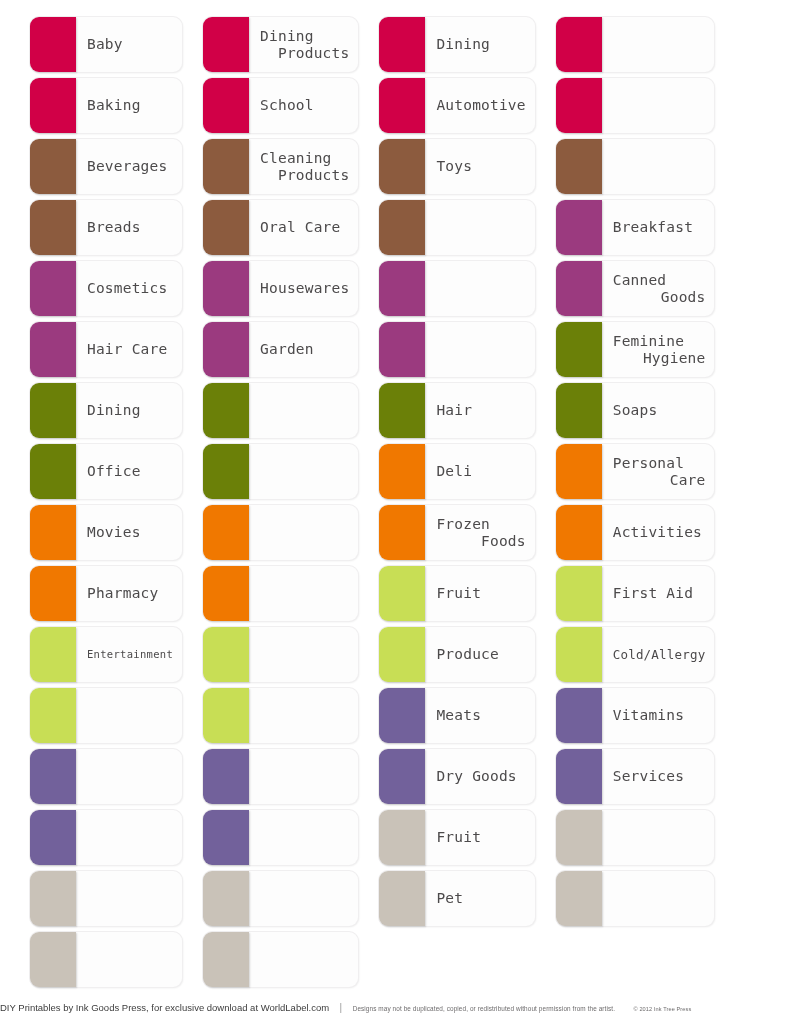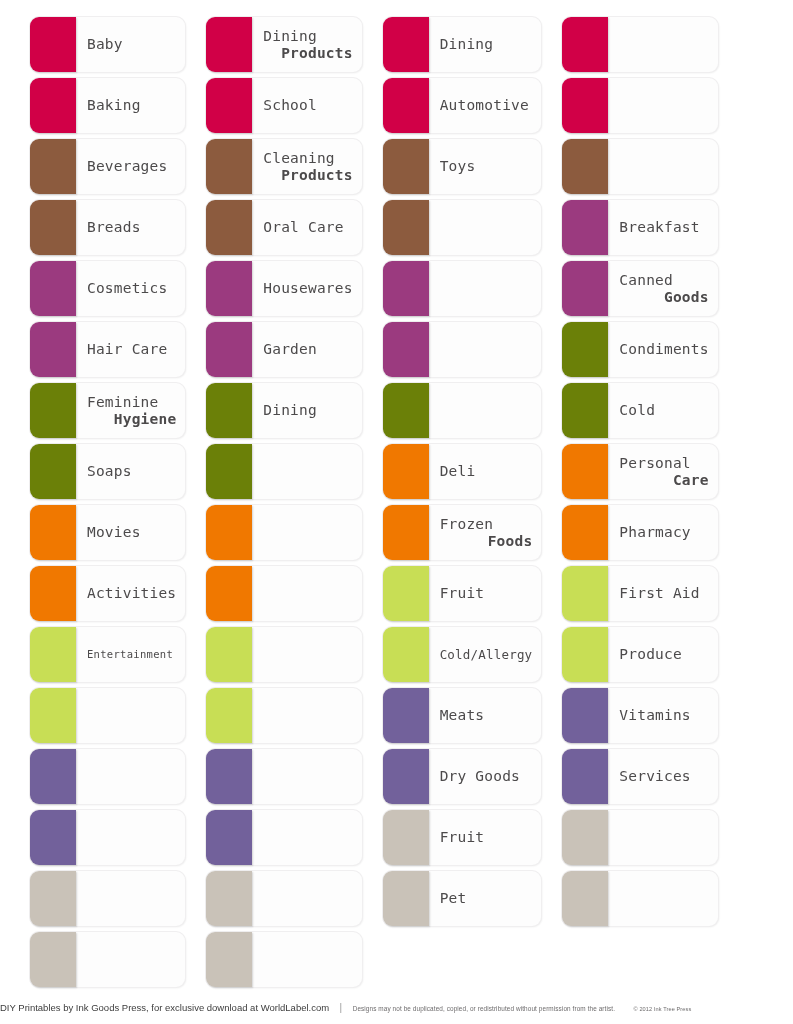--- a/index.html
+++ b/index.html
@@ -51,21 +51,21 @@
   }
   .line{
     font-family:"DejaVu Sans Mono", "Liberation Mono", monospace;
     font-size:14.5px;
     line-height:17px;
     color:#4c4a4b;
     letter-spacing:0.2px;
     white-space:nowrap;
   }
   .line.l1{text-align:left;}
-  .line.l2{text-align:right;font-weight:bold;}
+  .line.l2{text-align:right;}
   .line.small{font-size:10.5px;letter-spacing:0.3px;}
   .line.mid{font-size:12.5px;letter-spacing:0.2px;}
   #footer{
     position:absolute;
     left:0;right:0;bottom:9px;
     text-align:center;
     white-space:nowrap;
   }
   .foot-main{
     font-family:"Liberation Sans", sans-serif;
@@ -222,50 +222,50 @@
           <div class="line l1">Garden</div>
         </div>
       </div>
       <div class="label">
         <div class="swatch" style="background: rgb(155, 58, 127);"></div>
         <div class="textcell"></div>
       </div>
       <div class="label">
         <div class="swatch" style="background: rgb(107, 128, 8);"></div>
         <div class="textcell">
-          <div class="line l1">Condiments</div>
-        </div>
-      </div>
-      <div class="label">
-        <div class="swatch" style="background: rgb(107, 128, 8);"></div>
-        <div class="textcell">
           <div class="line l1">Feminine</div>
           <div class="line l2">Hygiene</div>
         </div>
       </div>
       <div class="label">
         <div class="swatch" style="background: rgb(107, 128, 8);"></div>
         <div class="textcell">
           <div class="line l1">Dining</div>
         </div>
       </div>
       <div class="label">
         <div class="swatch" style="background: rgb(107, 128, 8);"></div>
         <div class="textcell"></div>
       </div>
       <div class="label">
         <div class="swatch" style="background: rgb(107, 128, 8);"></div>
         <div class="textcell">
-          <div class="line l1">Cold</div>
+          <div class="line l1">Hair</div>
         </div>
       </div>
       <div class="label">
         <div class="swatch" style="background: rgb(107, 128, 8);"></div>
         <div class="textcell">
           <div class="line l1">Soaps</div>
+        </div>
+      </div>
+      <div class="label">
+        <div class="swatch" style="background: rgb(107, 128, 8);"></div>
+        <div class="textcell">
+          <div class="line l1">Office</div>
         </div>
       </div>
       <div class="label">
         <div class="swatch" style="background: rgb(107, 128, 8);"></div>
         <div class="textcell"></div>
       </div>
       <div class="label">
         <div class="swatch" style="background: rgb(240, 120, 0);"></div>
         <div class="textcell">
           <div class="line l1">Deli</div>
@@ -291,31 +291,31 @@
       <div class="label">
         <div class="swatch" style="background: rgb(240, 120, 0);"></div>
         <div class="textcell">
           <div class="line l1">Frozen</div>
           <div class="line l2">Foods</div>
         </div>
       </div>
       <div class="label">
         <div class="swatch" style="background: rgb(240, 120, 0);"></div>
         <div class="textcell">
+          <div class="line l1">Activities</div>
+        </div>
+      </div>
+      <div class="label">
+        <div class="swatch" style="background: rgb(240, 120, 0);"></div>
+        <div class="textcell">
           <div class="line l1">Pharmacy</div>
         </div>
       </div>
       <div class="label">
         <div class="swatch" style="background: rgb(240, 120, 0);"></div>
-        <div class="textcell">
-          <div class="line l1">Activities</div>
-        </div>
-      </div>
-      <div class="label">
-        <div class="swatch" style="background: rgb(240, 120, 0);"></div>
         <div class="textcell"></div>
       </div>
       <div class="label">
         <div class="swatch" style="background: rgb(200, 222, 85);"></div>
         <div class="textcell">
           <div class="line l1">Fruit</div>
         </div>
       </div>
       <div class="label">
         <div class="swatch" style="background: rgb(200, 222, 85);"></div>
@@ -329,27 +329,27 @@
           <div class="line l1 small">Entertainment</div>
         </div>
       </div>
       <div class="label">
         <div class="swatch" style="background: rgb(200, 222, 85);"></div>
         <div class="textcell"></div>
       </div>
       <div class="label">
         <div class="swatch" style="background: rgb(200, 222, 85);"></div>
         <div class="textcell">
+          <div class="line l1">Produce</div>
+        </div>
+      </div>
+      <div class="label">
+        <div class="swatch" style="background: rgb(200, 222, 85);"></div>
+        <div class="textcell">
           <div class="line l1 mid">Cold/Allergy</div>
-        </div>
-      </div>
-      <div class="label">
-        <div class="swatch" style="background: rgb(200, 222, 85);"></div>
-        <div class="textcell">
-          <div class="line l1">Produce</div>
         </div>
       </div>
       <div class="label">
         <div class="swatch" style="background: rgb(200, 222, 85);"></div>
         <div class="textcell"></div>
       </div>
       <div class="label">
         <div class="swatch" style="background: rgb(200, 222, 85);"></div>
         <div class="textcell"></div>
       </div>

